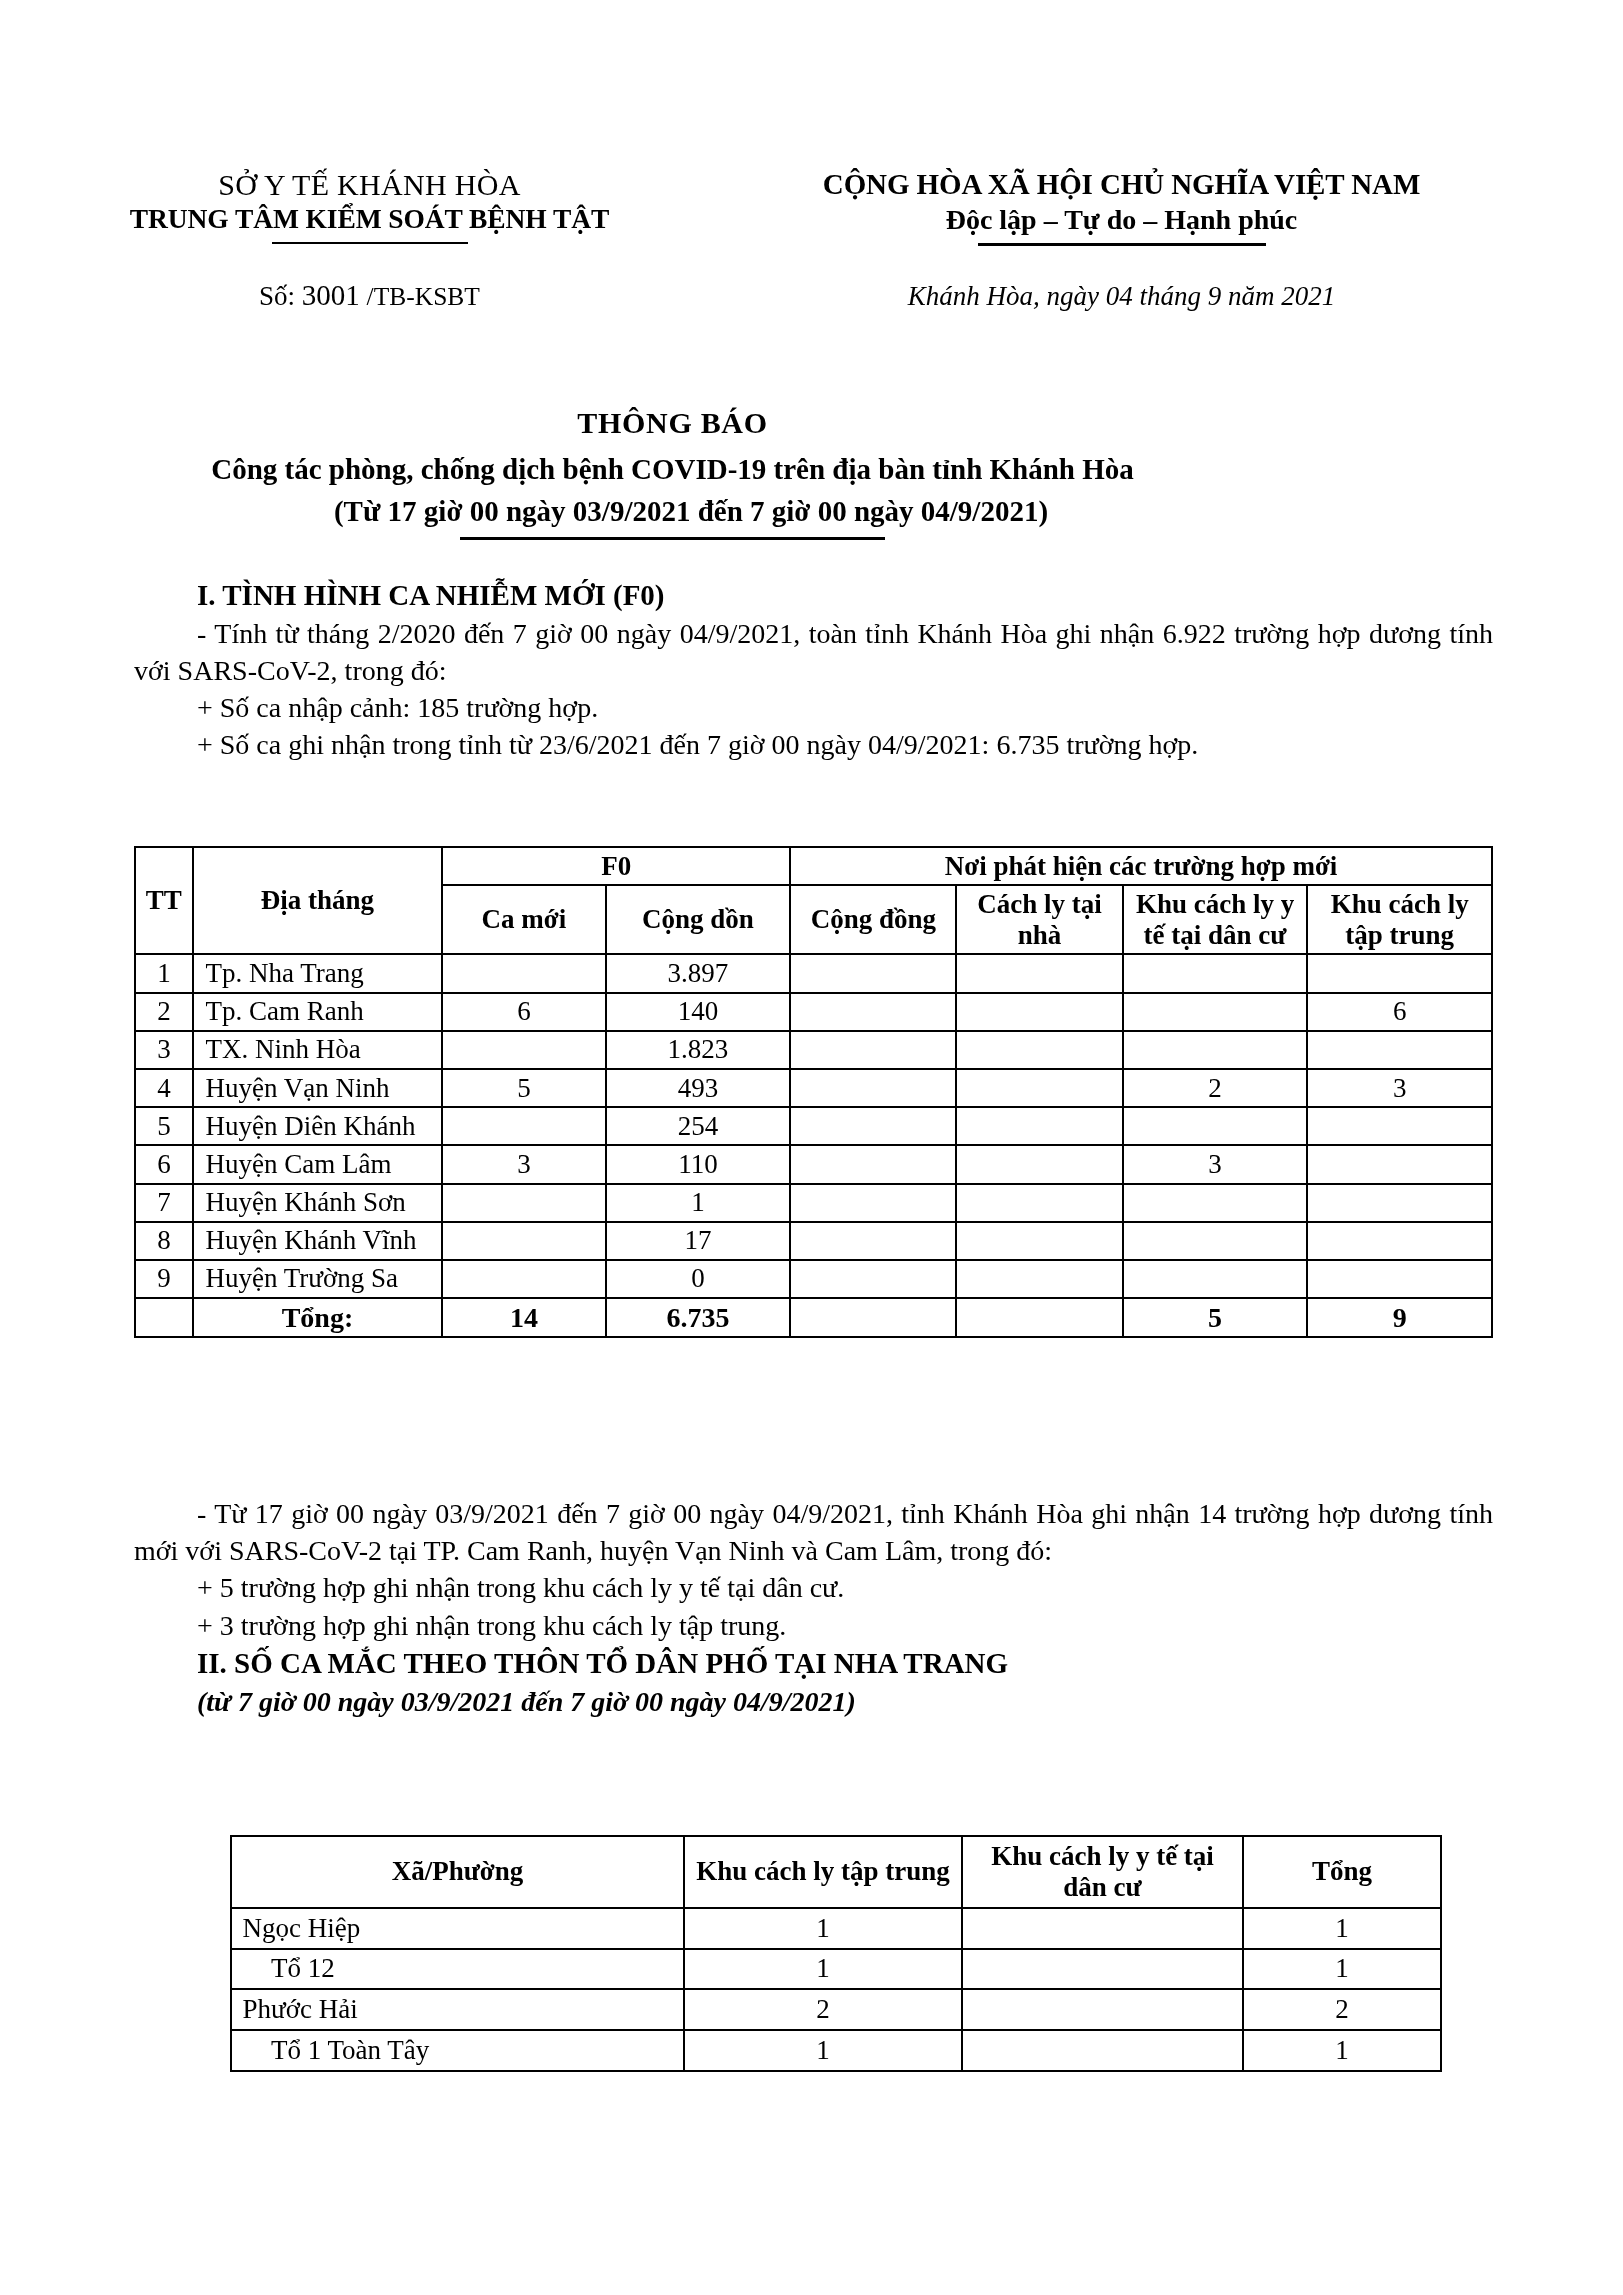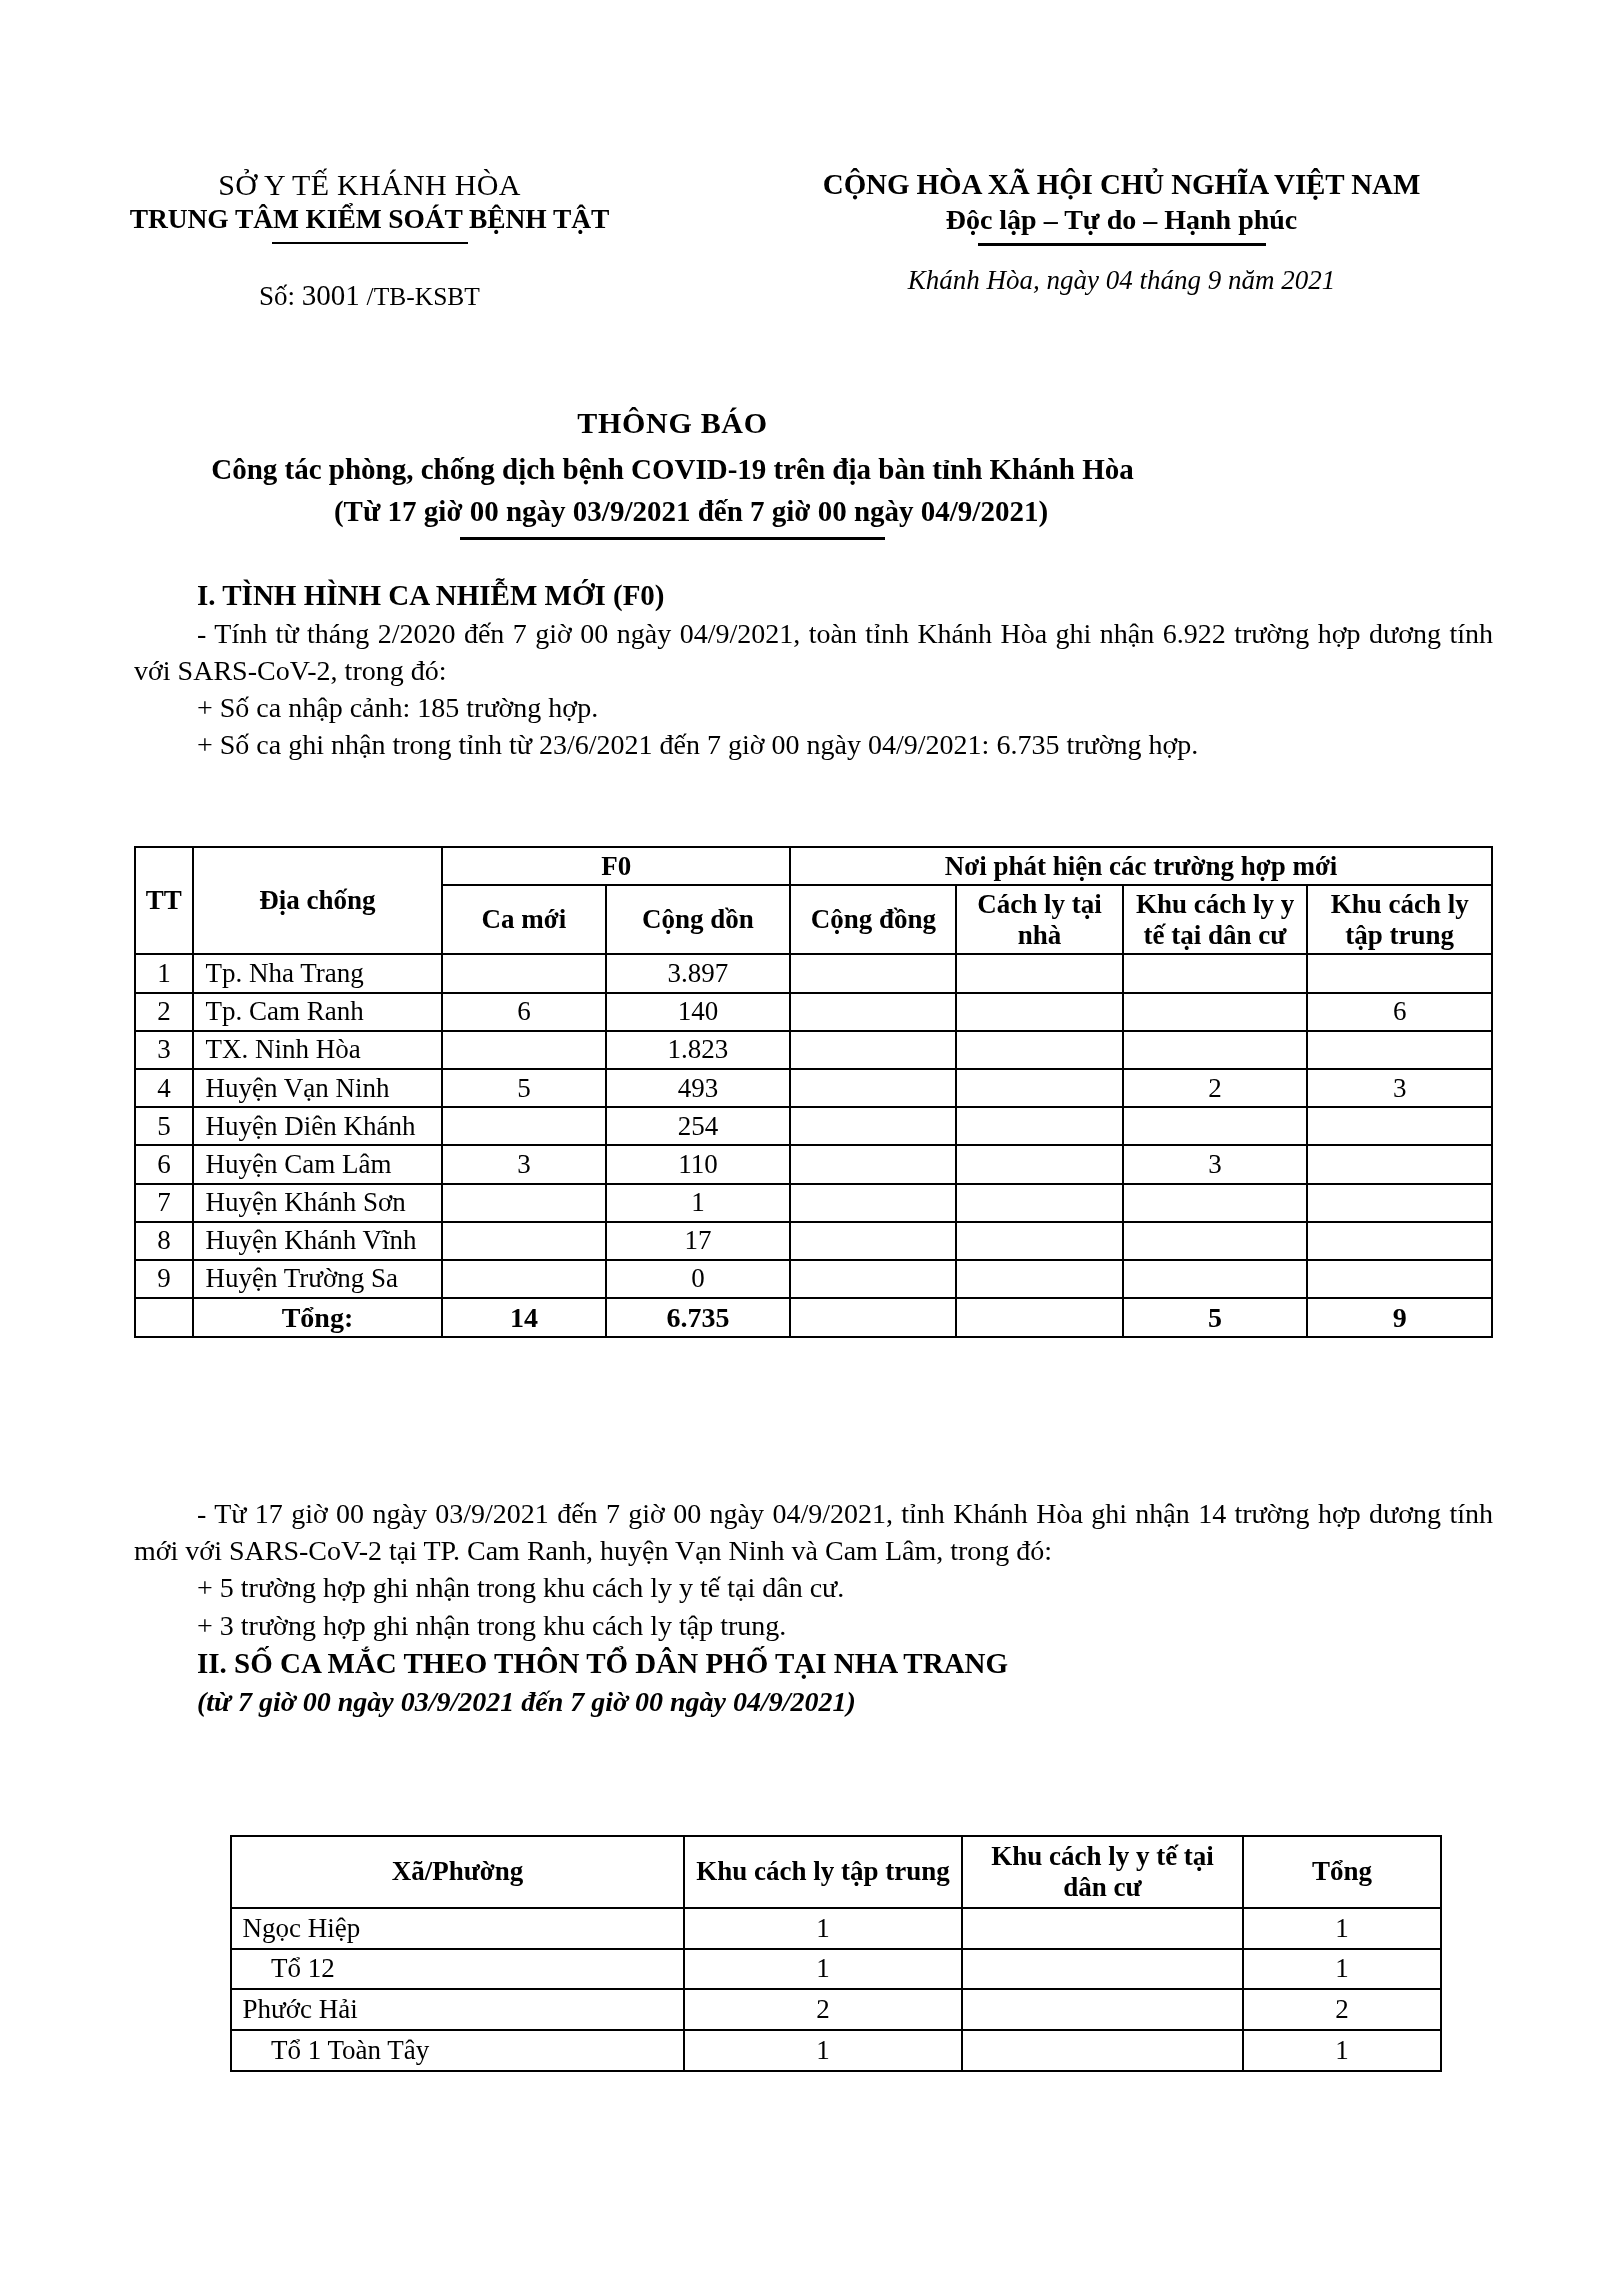--- a/index.html
+++ b/index.html
@@ -22,21 +22,21 @@
   .nat-line1 { font-size:29px; font-weight:bold; line-height:1.2; letter-spacing:-0.1px;}
   .nat-line2 { font-size:28px; font-weight:bold; line-height:1.25; }
 
   .rule { height:2.6px; background:#000; margin:6.5px auto 0 auto; }
   .rule-left  { width:196px; }
   .rule-right { width:288px; }
 
   .numline { margin-top:35px; font-size:27px; }
   .numline .num { font-size:29px; }
   .numline .sfx { font-size:25.5px; }
-  .dateline { margin-top:19px; font-size:27px; font-style:italic; }
+  .dateline { margin-top:35px; font-size:27px; font-style:italic; }
 
   
   .title-block { position:absolute; left:0; top:406px; width:1321px; text-align:center;padding-left:12px; }
   .t1 { font-size:30px; font-weight:bold; letter-spacing:0.7px; }
   .t2 { font-size:29px; font-weight:bold; margin-top:13px; }
   .t3 { font-size:29px; font-weight:bold; margin-top:9.2px;margin-left:37px; }
   .t-rule { width:425px; height:2.6px; background:#000; margin:9.2px auto 0 auto; }
 
   
   .body-text { position:absolute; left:134px; width:1359px; font-size:28px; line-height:1.33; }
@@ -111,21 +111,21 @@
       <col style="width:116px">
       <col style="width:131px">
       <col style="width:118px">
       <col style="width:118px">
       <col style="width:131px">
       <col style="width:131px">
     </colgroup>
     <thead>
       <tr>
         <th rowspan="2">TT</th>
-        <th rowspan="2">Địa chống</th>
+        <th rowspan="2">Địa tháng</th>
         <th colspan="2">F0</th>
         <th colspan="4">Nơi phát hiện các trường hợp mới</th>
       </tr>
       <tr>
         <th>Ca mới</th>
         <th>Cộng dồn</th>
         <th>Cộng đồng</th>
         <th>Cách ly tại nhà</th>
         <th>Khu cách ly y tế tại dân cư</th>
         <th>Khu cách ly tập trung</th>

